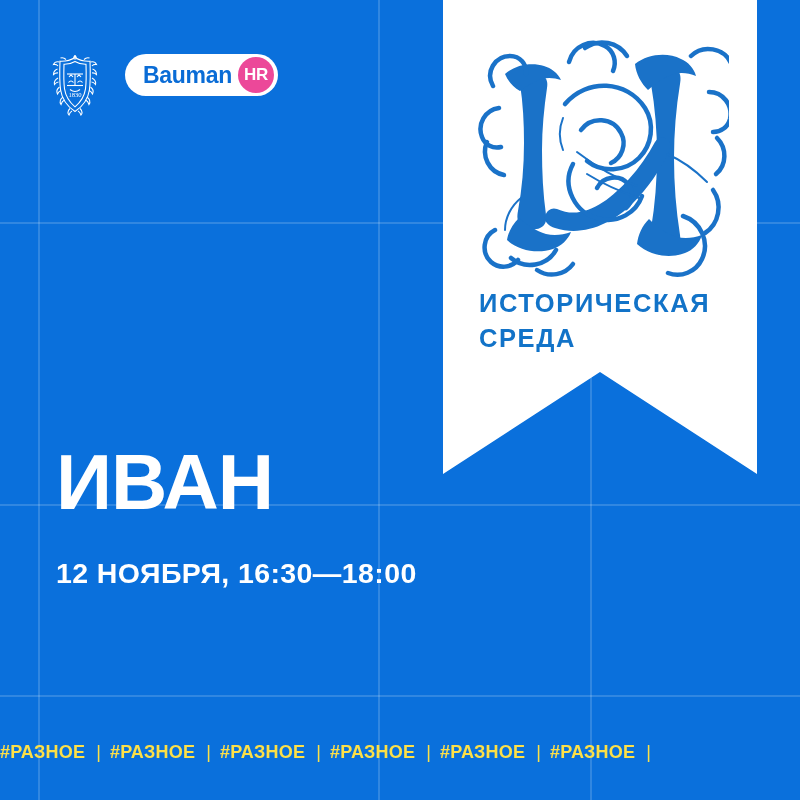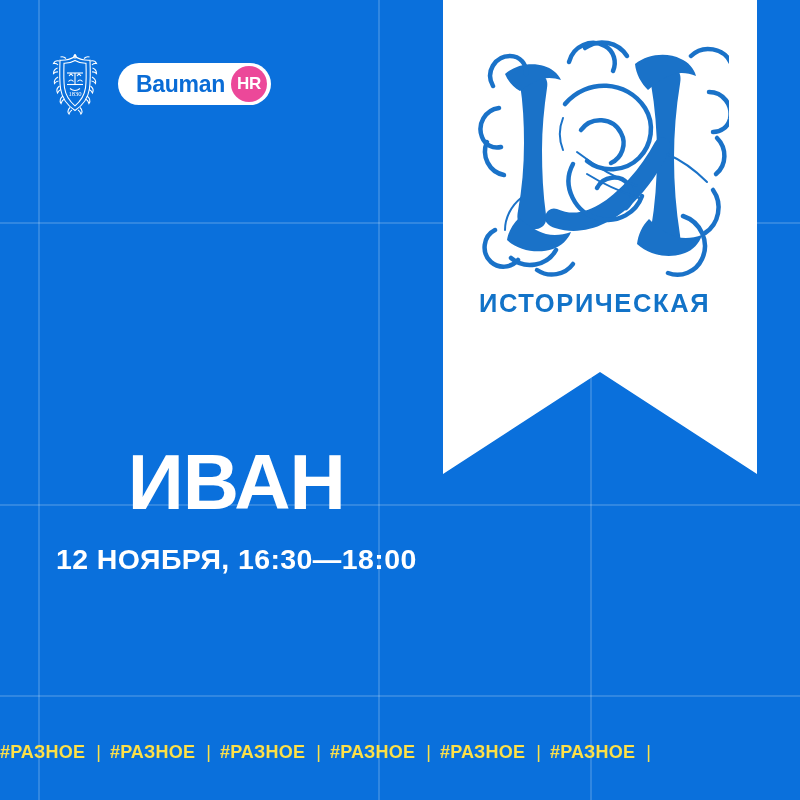--- a/index.html
+++ b/index.html
@@ -33,22 +33,21 @@
   .grid-h { left: 0; right: 0; height: 2px; }
 
   
   .header {
     position: absolute;
     top: 54px;
     left: 46px;
     right: 0;
     height: 60px;
     display: flex;
-    align-items: center;
-    gap: 14px;
+    gap: 21px;
     z-index: 5;
   }
   .bmstu-emblem {
     width: 58px;
     height: 62px;
     flex: 0 0 auto;
     display: block;
   }
   .bauman-hr {
     position: relative;
@@ -123,21 +122,20 @@
     text-align: left;
     padding-left: 10px;
   }
 
   
   .main-block {
     position: absolute;
     left: 56px;
     top: 445px;
     z-index: 6;
-    text-align: center;
   }
   .title-line {
     color: #ffffff;
     font-size: 78px;
     font-weight: bold;
     line-height: 0.97;
     letter-spacing: -1px;
     white-space: nowrap;
   }
   .title-row {
@@ -154,21 +152,21 @@
     border-radius: 28px;
     padding: 12px 30px 13px 30px;
     white-space: nowrap;
     margin-top: 16px;
   }
   .date-line {
     color: #ffffff;
     font-size: 28.5px;
     font-weight: bold;
     letter-spacing: 0.4px;
-    margin-top: 22px;
+    margin-top: 36px;
     white-space: nowrap;
   }
 
   
   .hashtag-strip {
     position: absolute;
     left: 0;
     right: 0;
     bottom: 28px;
     height: 40px;
@@ -292,20 +290,21 @@
           <path d="M100 118 c18 14 38 26 60 34"></path>
           <path d="M110 140 c16 10 34 18 52 24"></path>
           <path d="M86 84 c-4 10 -4 22 0 32"></path>
           <path d="M190 120 c14 6 28 16 40 28"></path>
           <path d="M44 164 c-10 8 -16 20 -16 32"></path>
         </g>
       </svg>
 
       <div class="ribbon-title">
         <div>ИСТОРИЧЕСКАЯ</div>
+        <div>СРЕДА</div>
       </div>
     </div>
   </div>
 
   <div class="main-block">
     <div class="title-line">ИВАН</div>
     <div class="title-row">
     </div>
     <div class="date-line">12 НОЯБРЯ, 16:30—18:00</div>
   </div>

